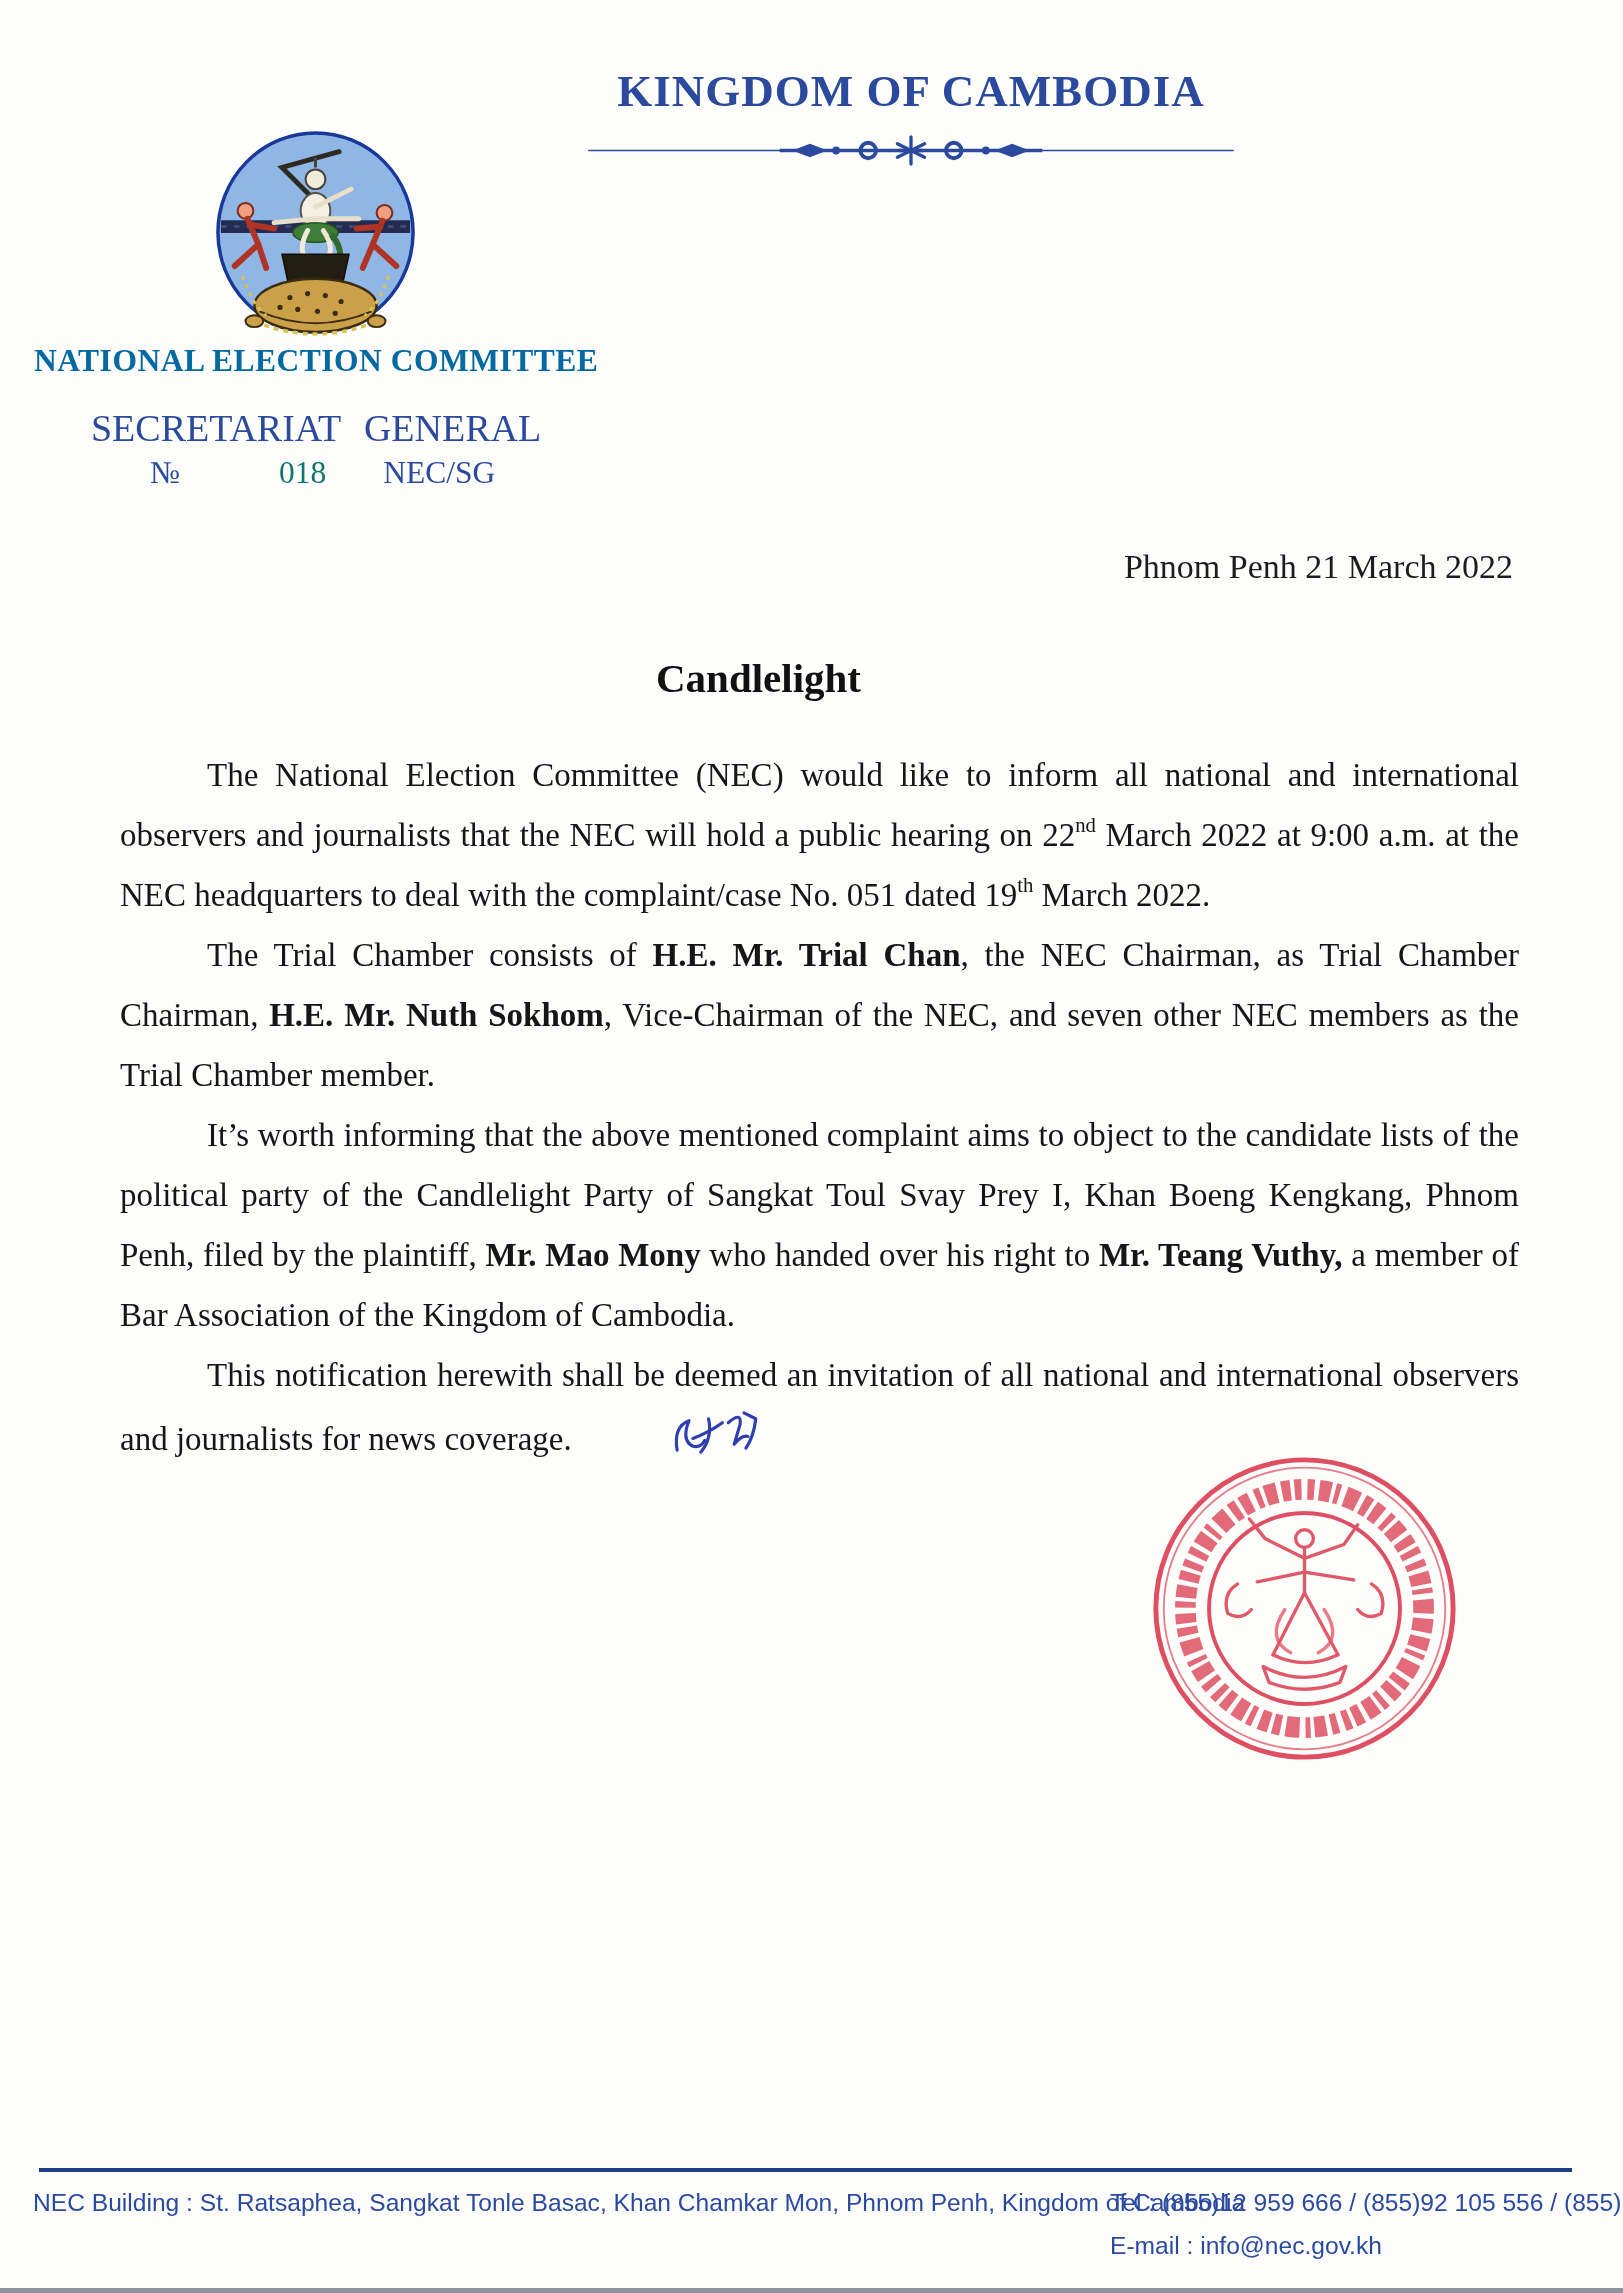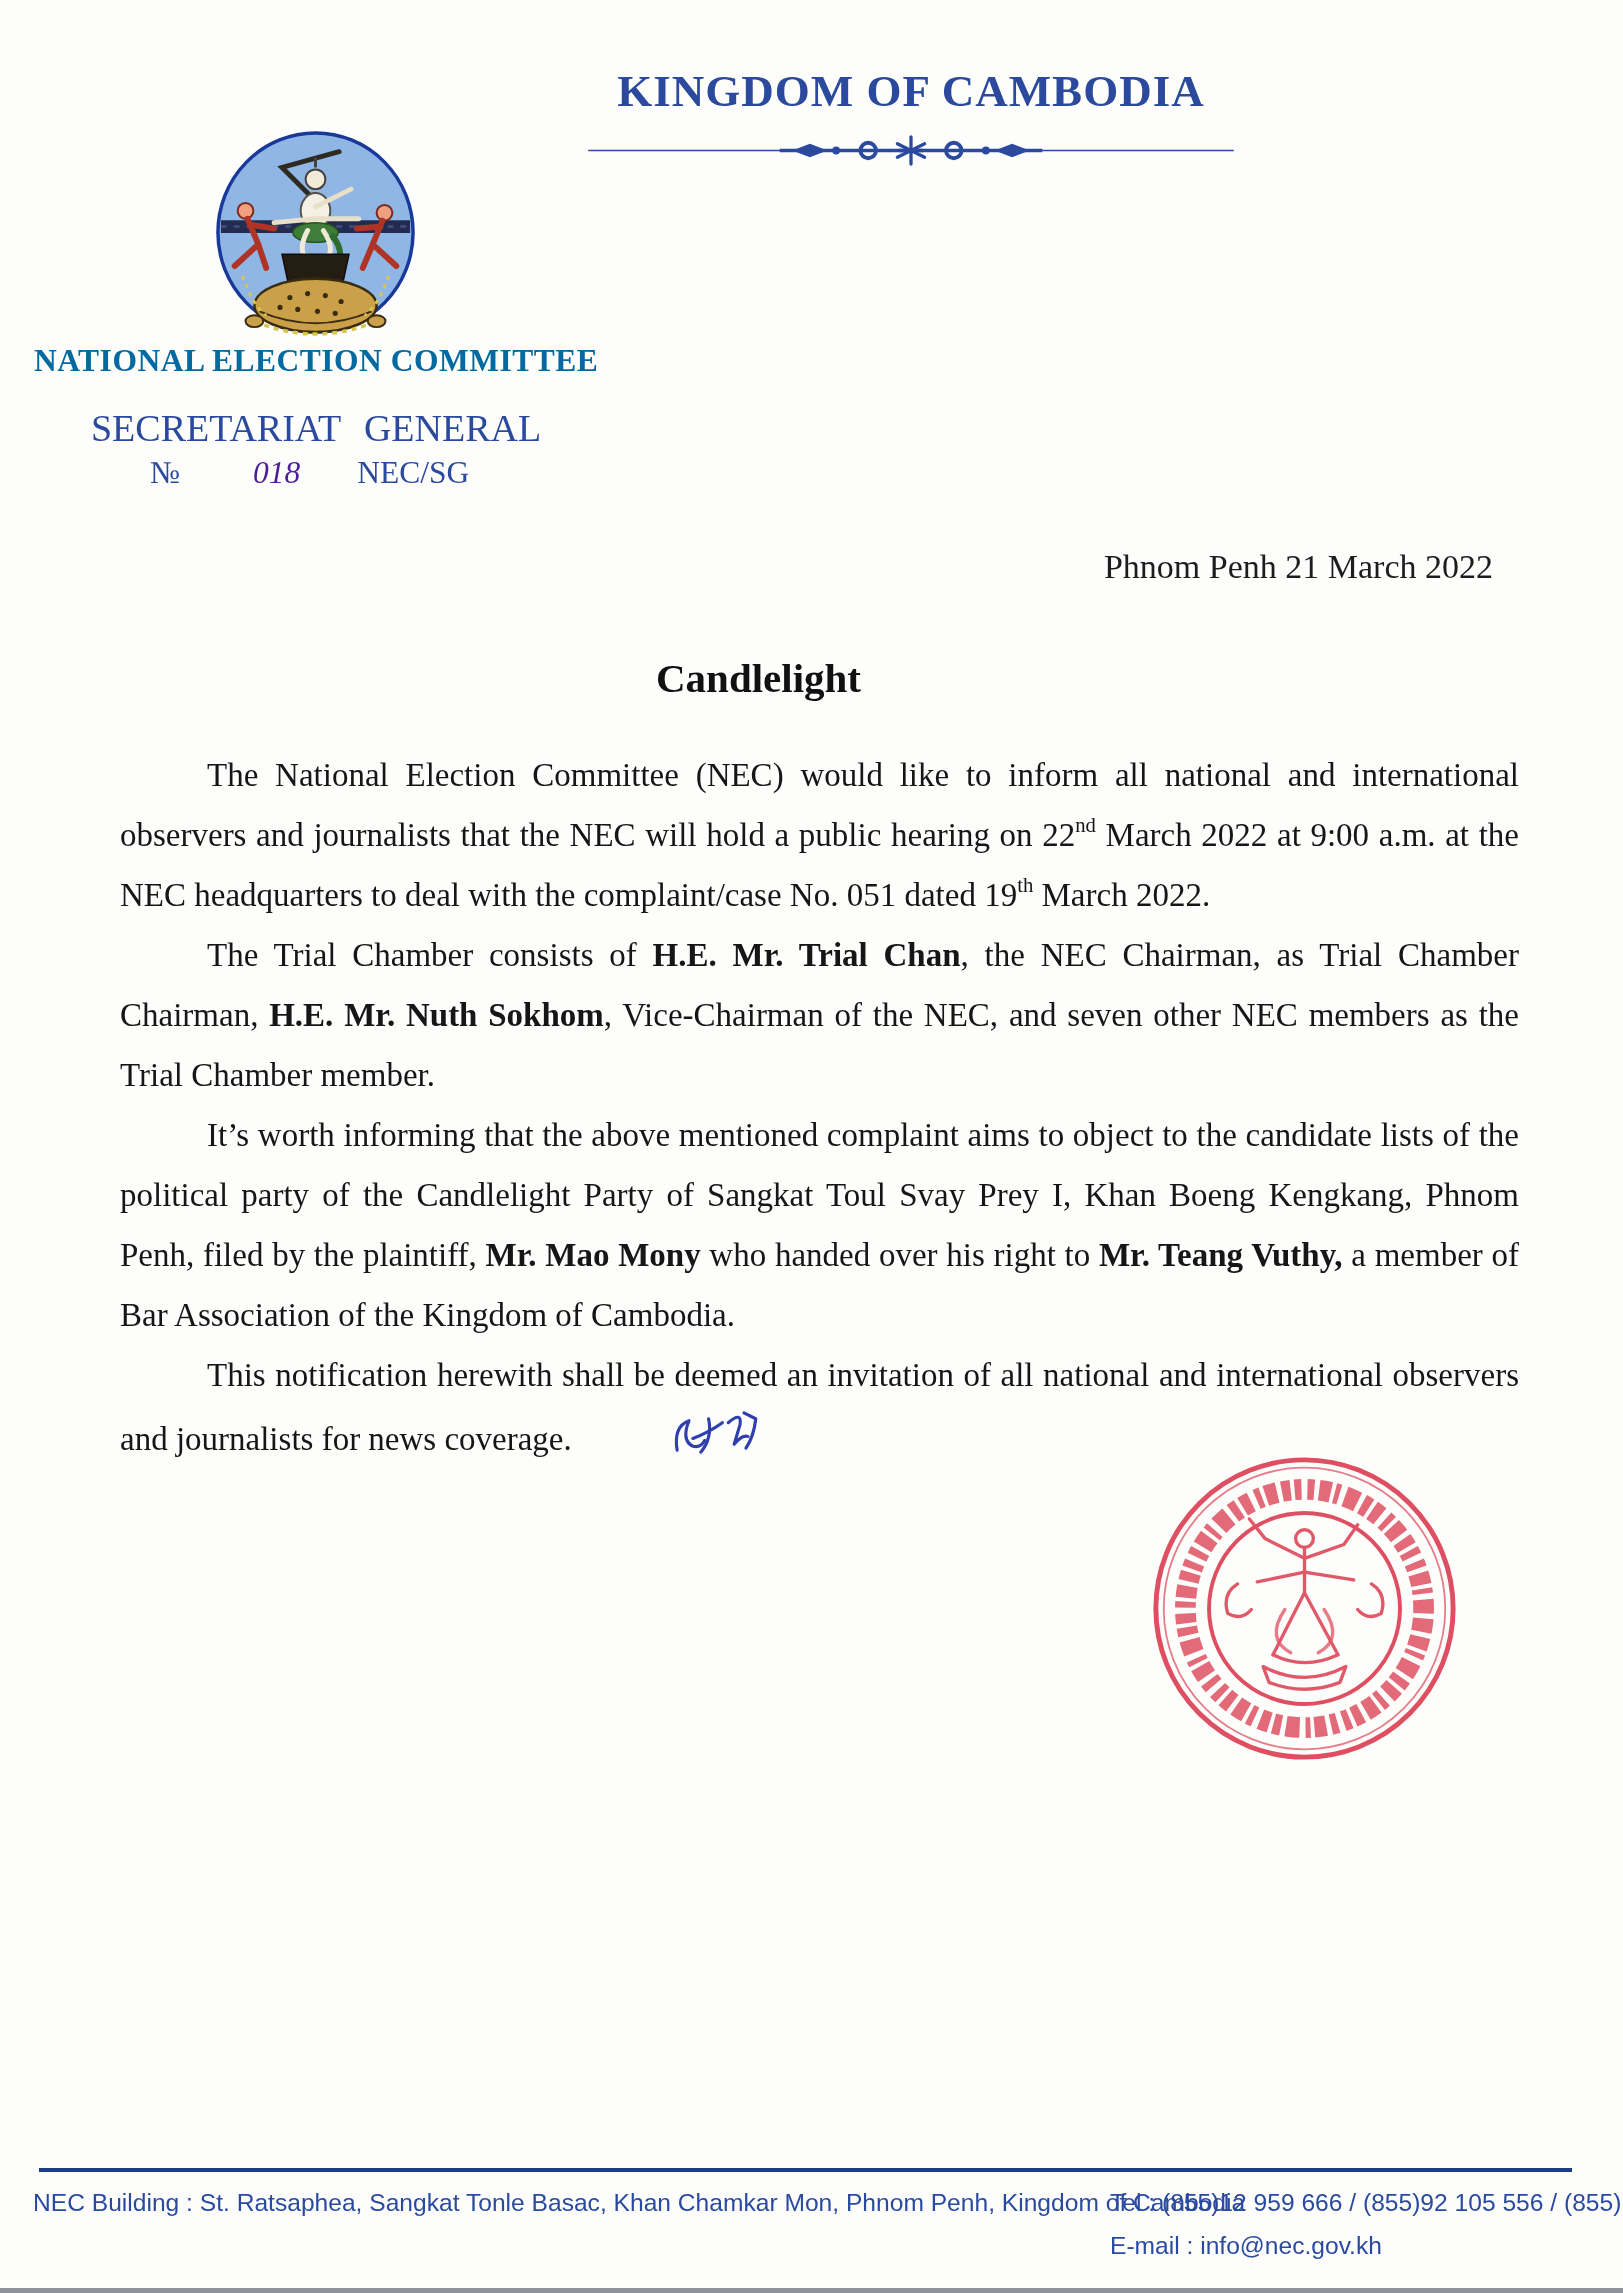--- a/index.html
+++ b/index.html
@@ -12,24 +12,24 @@
   .logo{position:absolute;left:213px;top:128px;width:205px;height:209px;}
   .head-center{position:absolute;left:512px;top:65px;width:798px;text-align:center;color:#2b4a9e;}
   .kingdom{font-size:45px;font-weight:bold;letter-spacing:1px;}
   .motto{font-size:37px;font-weight:bold;word-spacing:21.7px;margin-top:25.6px;letter-spacing:1px;}
   .divider{margin-top:15.8px;}
   .org{position:absolute;left:27.6px;top:343px;width:577px;text-align:center;
        color:#0369a1;font-size:31.5px;font-weight:bold;letter-spacing:0.5px;}
   .dept{position:absolute;left:27.6px;top:406px;width:577px;text-align:center;
        color:#2b4a9e;font-size:38px;font-weight:normal;word-spacing:13.8px;}
   .no-line{position:absolute;left:150px;top:455px;font-size:31.5px;color:#2b4a9e;}
-  .no-line .val{color:#4c1d95;margin-left:73px;font-family:"Liberation Serif",serif;font-style:italic;}
+  .no-line .val{color:#0f766e;margin-left:99px;font-family:"Liberation Serif",serif;}
   .no-line .suf{margin-left:57px;font-weight:normal;}
   
-  .date{position:absolute;right:130px;top:548px;font-size:34px;color:#1d1d1d;}
+  .date{position:absolute;right:110px;top:548px;font-size:34px;color:#1d1d1d;}
   .title{position:absolute;left:118px;top:654px;width:1281px;text-align:center;
          font-size:41px;font-weight:bold;color:#111;}
   .body{position:absolute;left:120px;top:745px;width:1399px;
         font-size:33px;line-height:60px;text-align:justify;color:#161616;}
   .body p{margin:0;text-indent:87px;}
   .body sup{font-size:20.7px;line-height:0;vertical-align:13.8px;}
   .b{font-weight:bold;}
   .scribble{display:inline-block;vertical-align:-11.8px;margin-left:9.9px;}
   
   .stamp{position:absolute;left:1147px;top:1444px;width:315px;height:329px;opacity:.92;}

